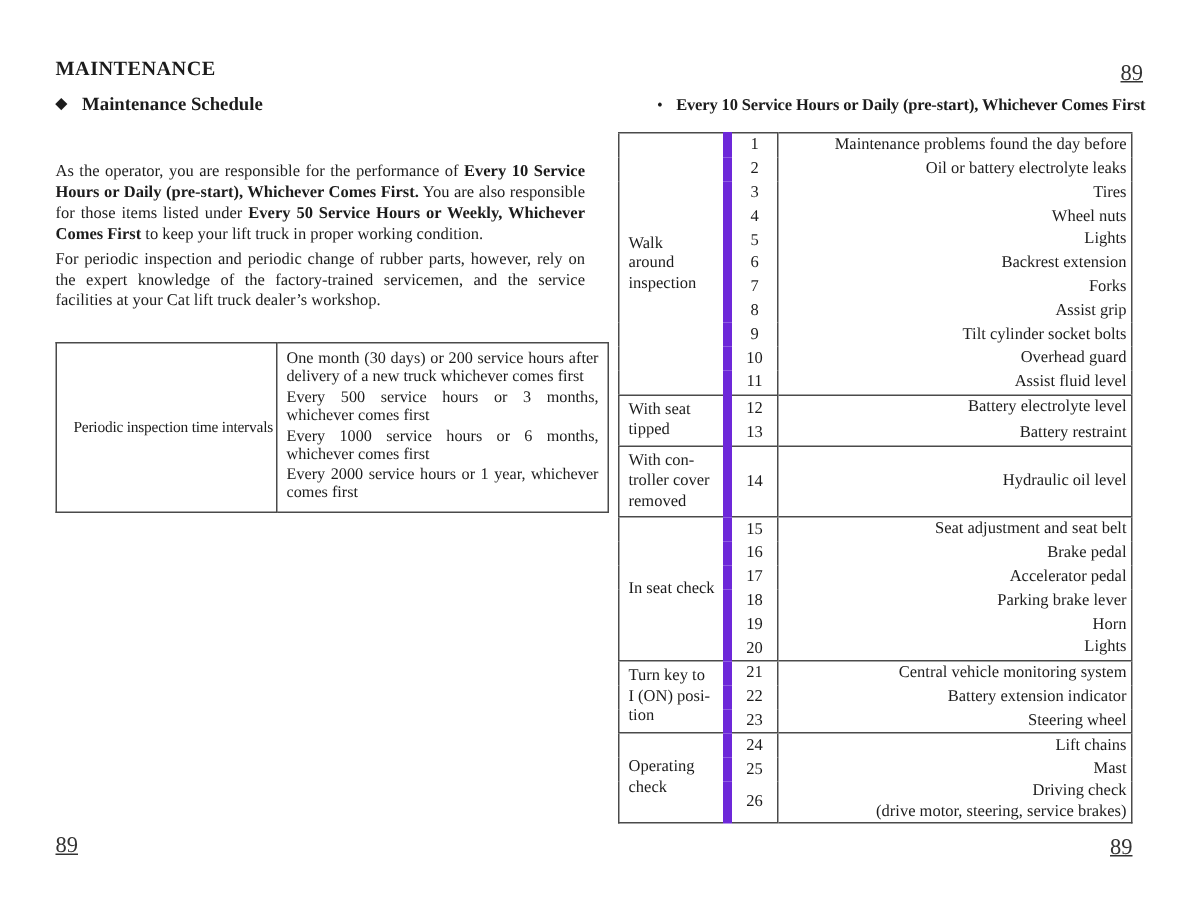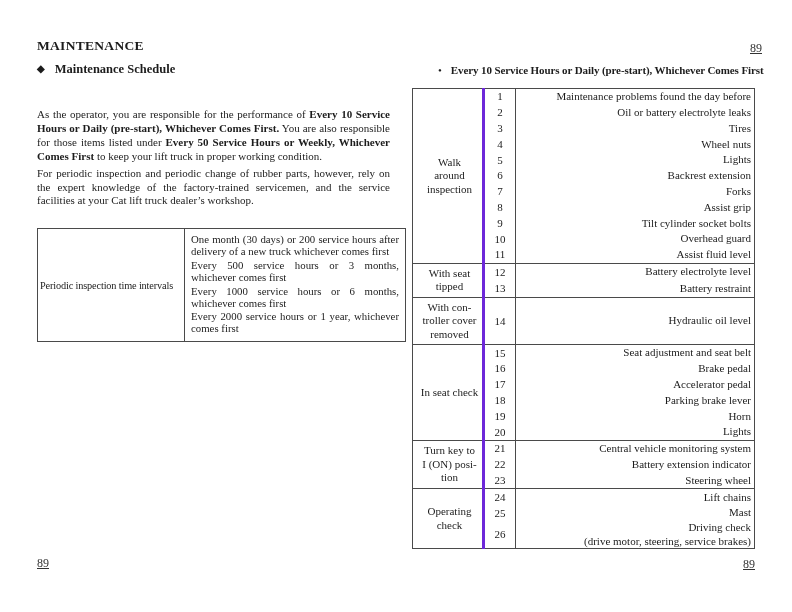--- a/index.html
+++ b/index.html
@@ -31,31 +31,31 @@
   }
   #intro-paragraphs .b { font-weight: bold; }
 
   .interval-table-wrap { left: 37px; top: 228px; }
   table.interval {
     border-collapse: collapse; table-layout: fixed;
     width: 350px;
   }
   table.interval, table.interval td { border: 1px solid #4a4a4a; }
   table.interval td.ilabel {
-    width: 142px; text-align: left; vertical-align: middle;
+    width: 142px; text-align: right; vertical-align: middle;
     font-size: 10.3px; letter-spacing: -0.15px; padding: 2px;
   }
   table.interval td.ientries { width: 208px; padding: 5px 6px 4px 6px; vertical-align: top; }
   table.interval .entry {
     margin: 0 0 2px 0;
     font-size: 10.8px; line-height: 11.9px; text-align: justify;
   }
 
   
-  .pn { font-size: 12px; color: #333; text-decoration: underline; }
+  .pn { font-size: 15px; color: #333; text-decoration: underline; }
   .pn-top-right   { left: 412px; top: 41px;  width: 350px; text-align: right; }
   .pn-bottom-left { left: 37px;  top: 556px; }
   .pn-bottom-right{ left: 412px; top: 557px; width: 343px; text-align: right; }
 
   .right-heading {
     left: 410px; top: 64px; width: 372px;
     font-size: 11px; font-weight: bold; letter-spacing: -0.1px;
     white-space: nowrap;
     margin-left: 28px;
   }
@@ -64,24 +64,23 @@
   .checklist-wrap { left: 412px; top: 88px; }
   table.checklist {
     border-collapse: collapse; table-layout: fixed;
     width: 343px; font-size: 11px;
   }
   table.checklist { border: 1px solid #4a4a4a; }
   table.checklist tbody { border-top: 1px solid #4a4a4a; }
   table.checklist td { padding: 0; vertical-align: middle; }
   table.checklist td.glabel {
     width: 61px; padding: 3px 2px 3px 6px;
-    border-right: 3px solid #6d28d9;
+    border-right: 6px solid #6d28d9;
     white-space: pre-line; line-height: 13.5px;
     vertical-align: middle;
-    text-align: center;
   }
   table.checklist td.num {
     width: 30px; text-align: center;
     border-right: 1px solid #4a4a4a;
     height: 15.8px; line-height: 13px;
   }
   table.checklist td.desc {
     padding-left: 9px; padding-right: 3px;
     white-space: pre-line; line-height: 13.5px;
     height: 15.8px;

